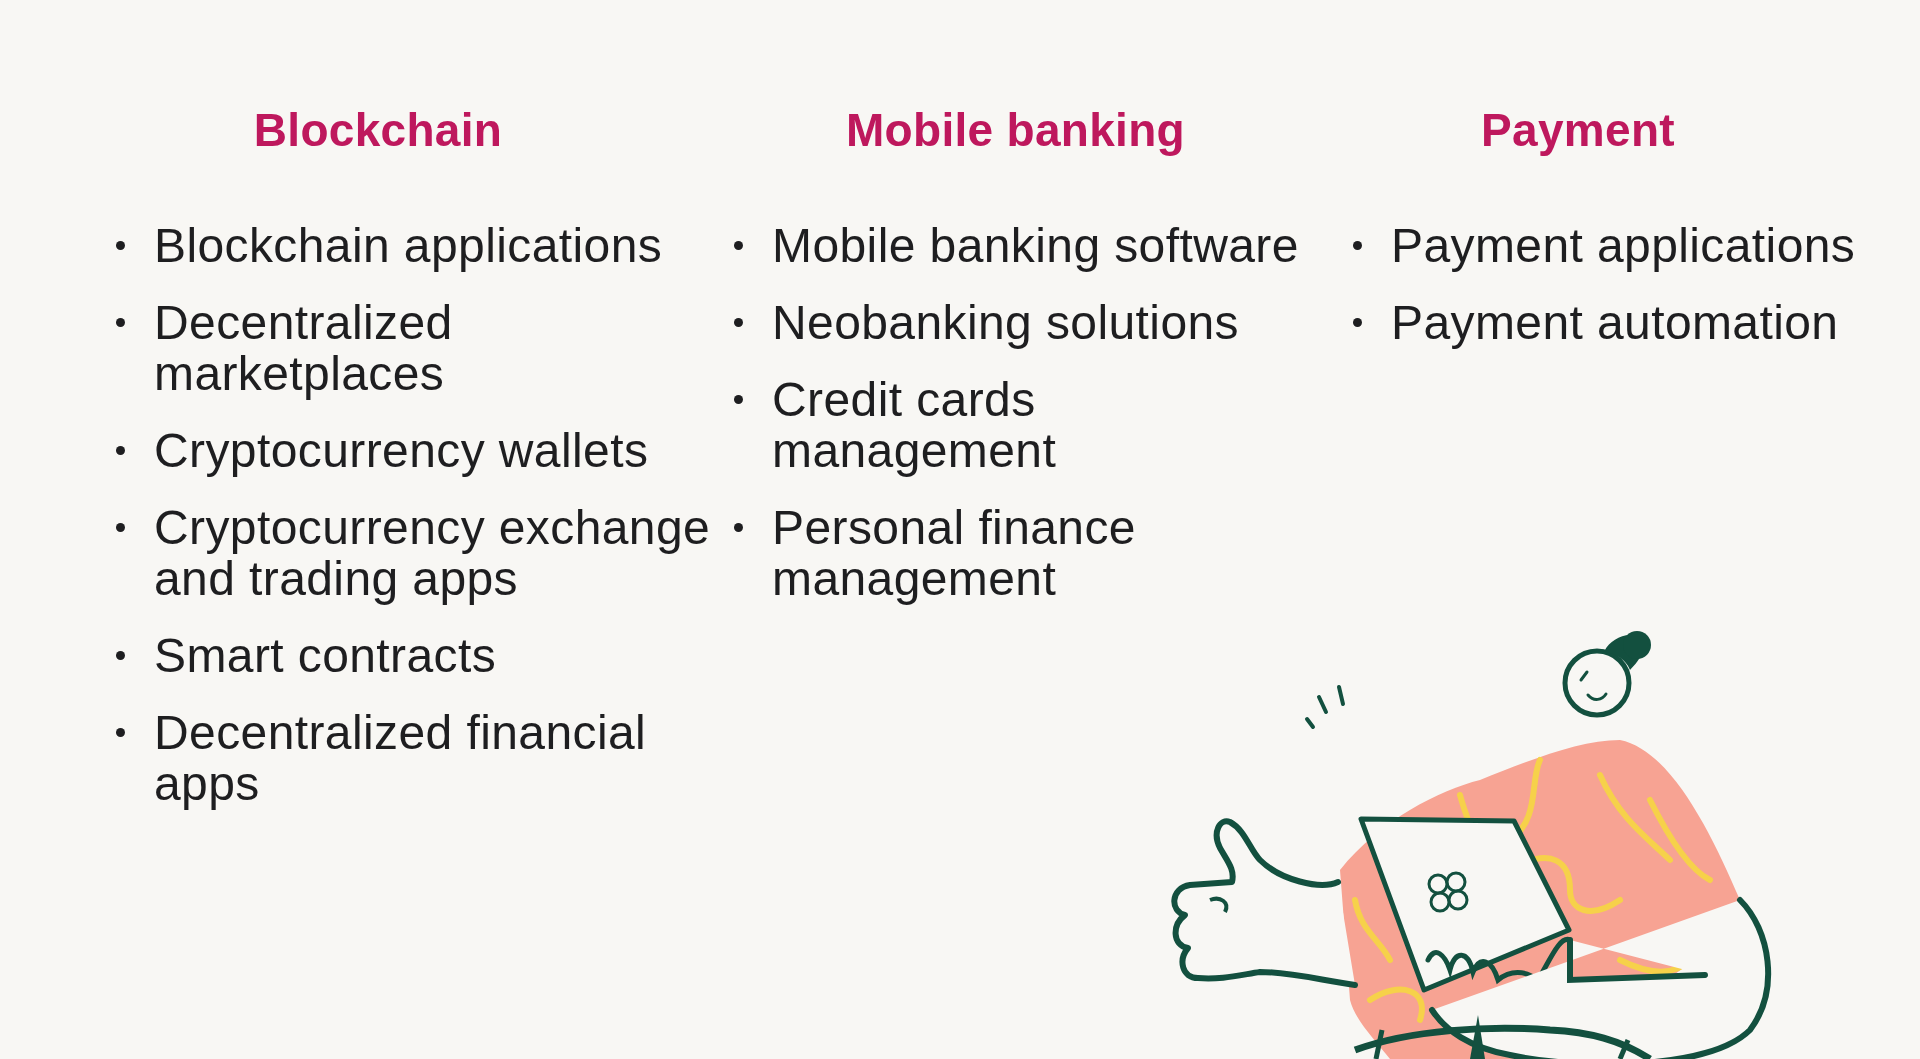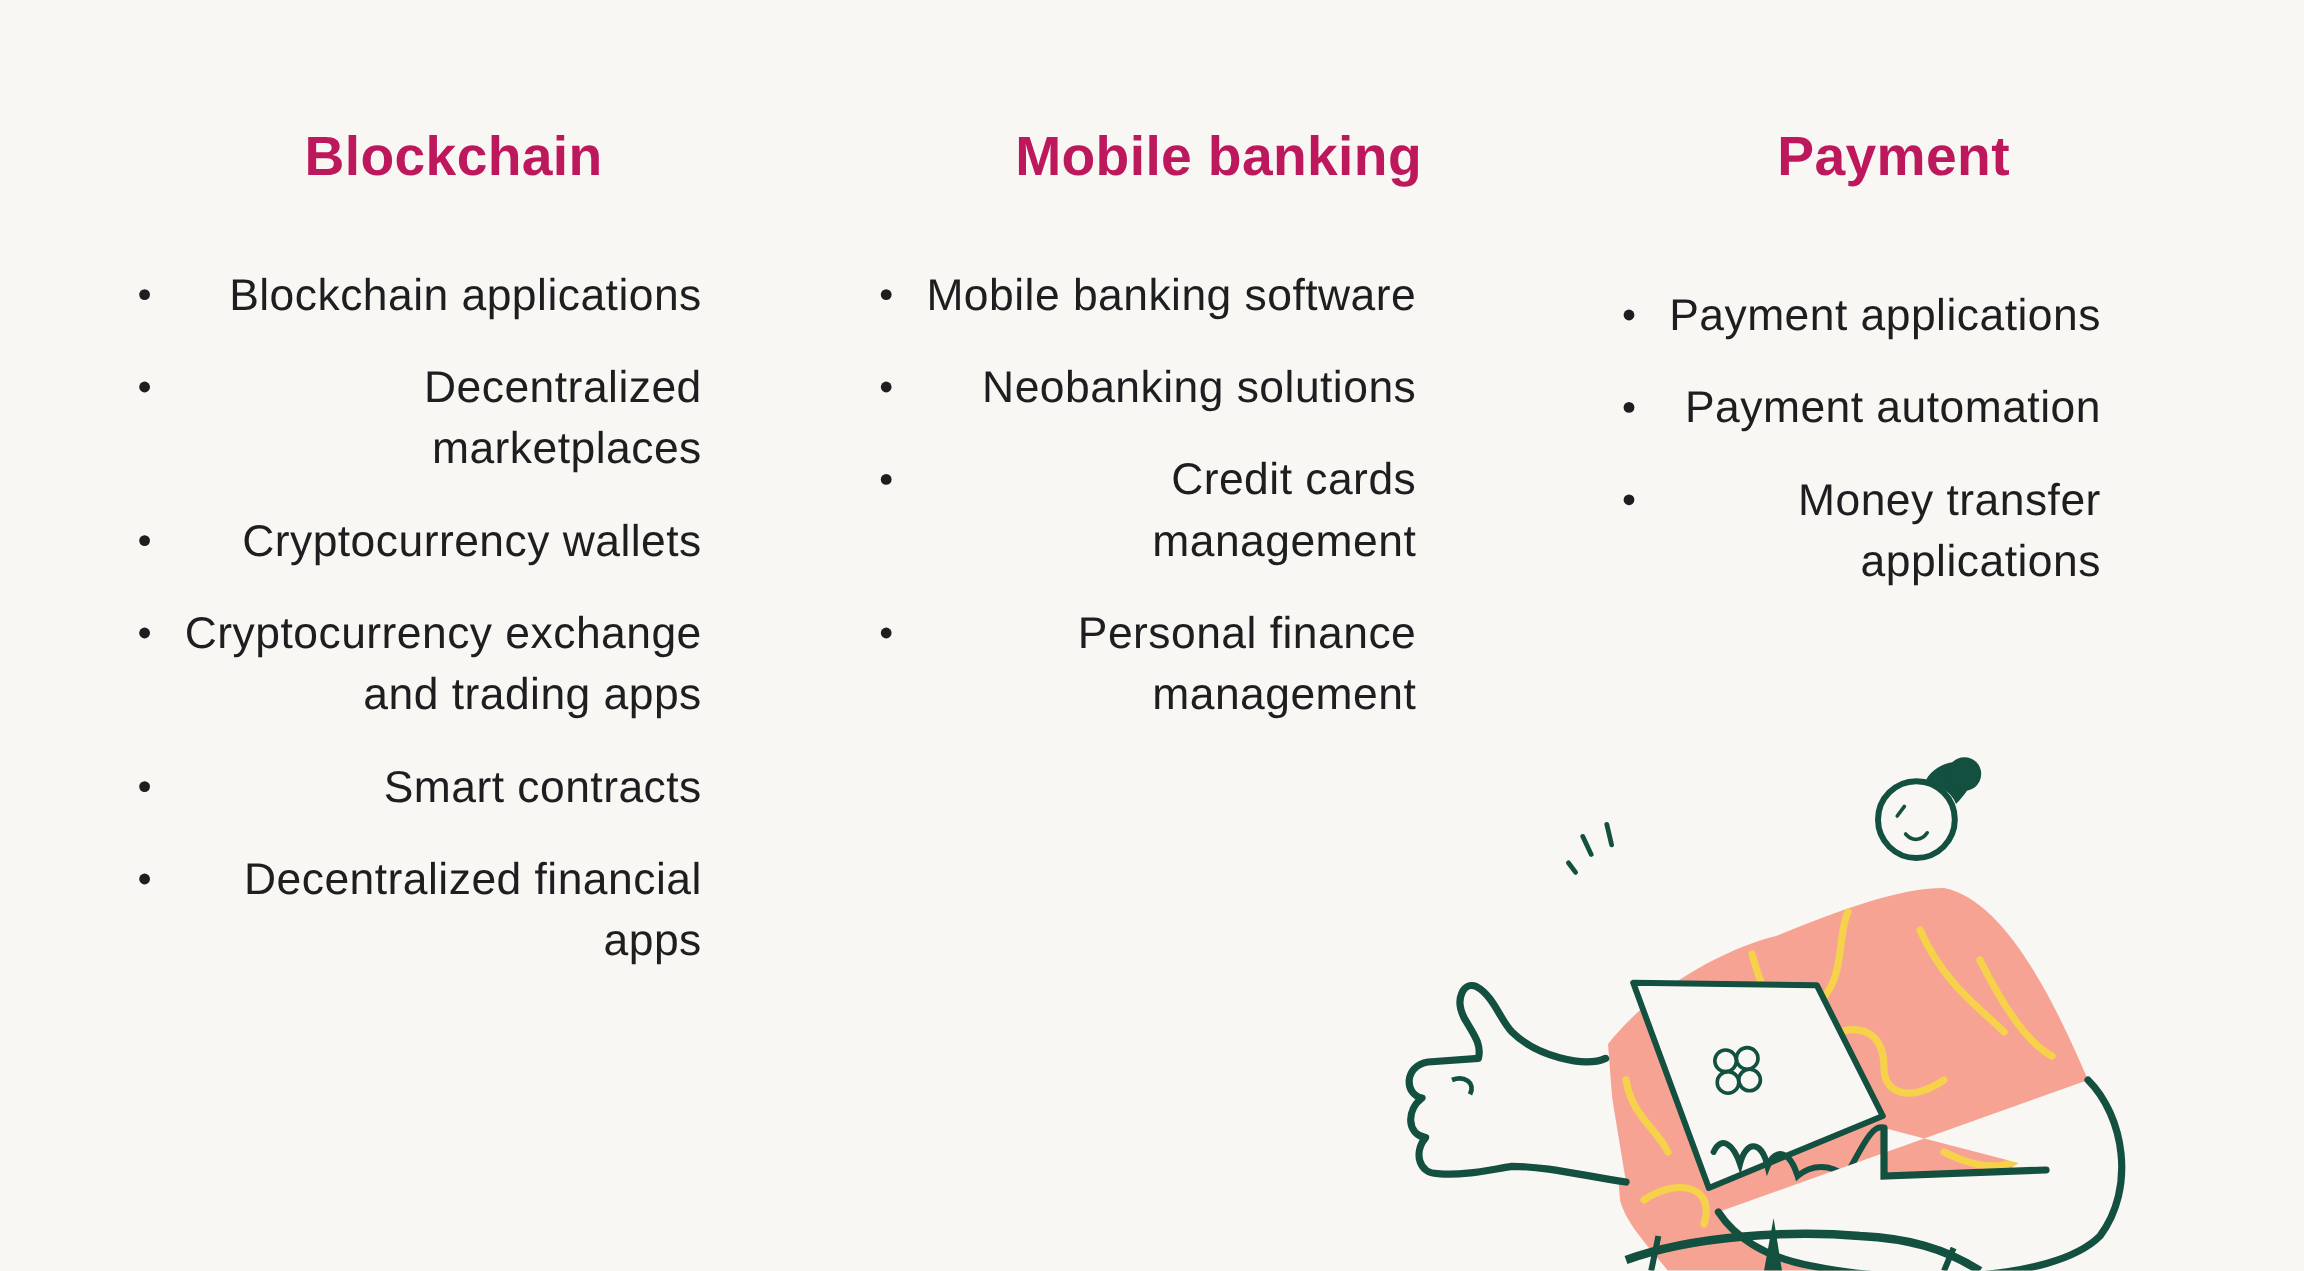--- a/index.html
+++ b/index.html
@@ -47,33 +47,32 @@
     position: absolute;
     left: -38px;
     top: 21px;
     width: 9px;
     height: 9px;
     border-radius: 50%;
     background: #1E1E20;
   }
   .bullet-line {
     display: block;
-    font-size: 37px;
+    font-size: 48px;
     line-height: 51px;
     height: 51px;
     white-space: nowrap;
     letter-spacing: 0.4px;
-    text-align: right;
   }
   #col-1 .col-heading { left: 228px; width: 300px; }
   #col-1 .bullet-list { left: 154px; }
   #col-2 .col-heading { left: 846px; width: 300px; }
   #col-2 .bullet-list { left: 772px; }
   #col-3 .col-heading { left: 1428px; width: 300px; }
-  #col-3 .bullet-list { left: 1391px; margin-top: 17px; }
+  #col-3 .bullet-list { left: 1391px; }
 
   .illustration {
     position: absolute;
     left: 1150px;
     top: 600px;
     width: 650px;
     height: 459px;
   }
 </style>
 </head>
@@ -139,25 +138,20 @@
 <div class="column" id="col-3">
   <div class="col-heading">Payment</div>
   <ul class="bullet-list">
     <li class="bullet-item">
       <span class="bullet-dot"></span>
       <span class="bullet-line">Payment applications</span>
     </li>
     <li class="bullet-item">
       <span class="bullet-dot"></span>
       <span class="bullet-line">Payment automation</span>
-    </li>
-    <li class="bullet-item">
-      <span class="bullet-dot"></span>
-      <span class="bullet-line">Money transfer</span>
-      <span class="bullet-line">applications</span>
     </li>
   </ul>
 </div>
 
 <div class="illustration">
   <svg width="650" height="459" viewBox="0 0 650 459" xmlns="http://www.w3.org/2000/svg">
 
     <path d="M190 270 C230 220 290 190 330 180 C380 160 430 140 470 140 C520 150 560 230 590 300 L580 330 C520 380 440 440 400 459 L240 459 C225 440 205 420 200 400 Z" fill="#F7A393"></path>
 
     <g fill="none" stroke="#F6D14A" stroke-width="6" stroke-linecap="round">

